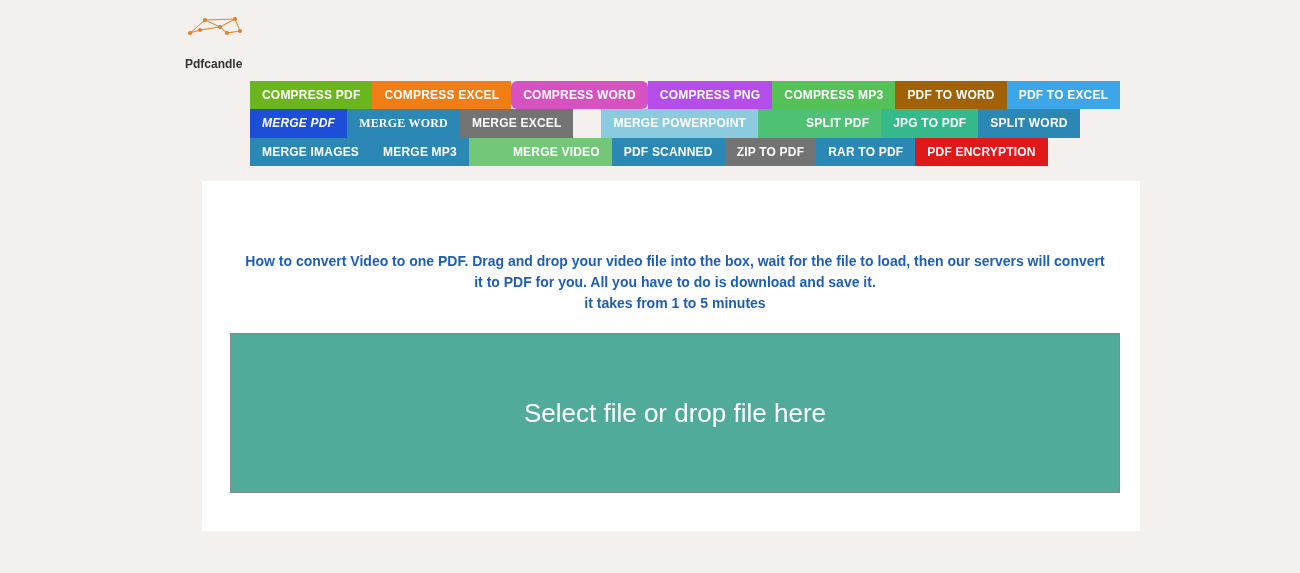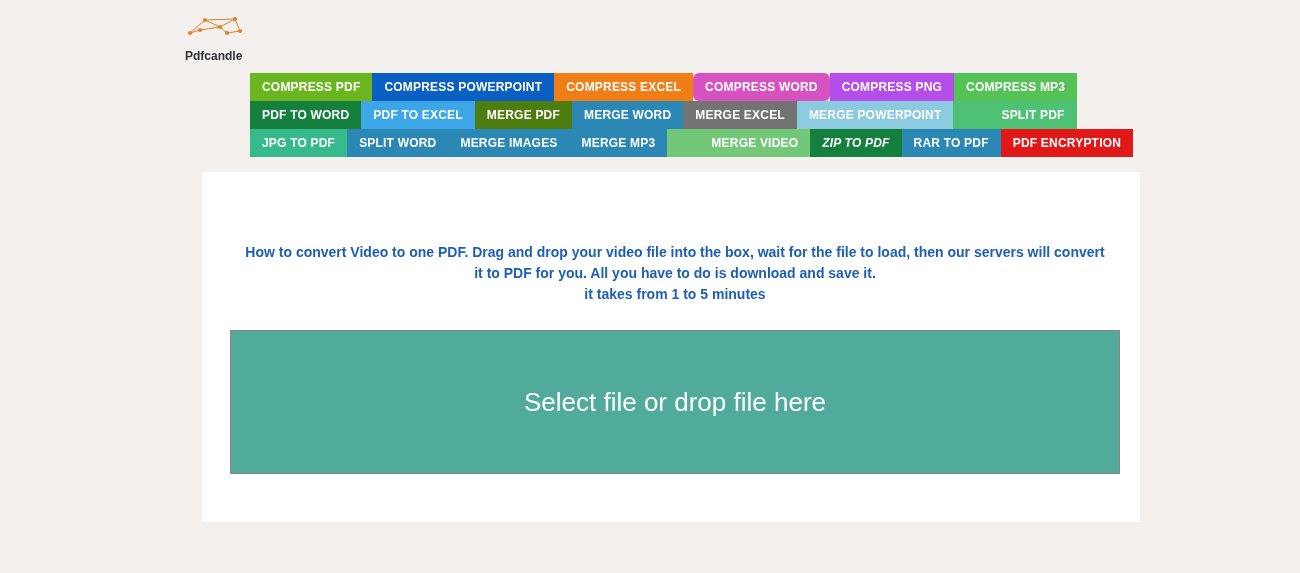--- a/index.html
+++ b/index.html
@@ -23,21 +23,21 @@
       width: 90px;
     }
     .logo-svg {
       width: 60px;
       height: 22px;
     }
     .logo-text {
       font-size: 12px;
       font-weight: bold;
       color: #333;
-      margin-top: 12px;
+      margin-top: 20px;
     }
     .nav-container {
       margin-left: 250px;
       margin-right: 160px;
       display: flex;
       flex-wrap: wrap;
       gap: 0;
     }
     .nav-item {
       padding: 7px 12px;
@@ -56,24 +56,24 @@
     }
     .instruction {
       text-align: center;
       color: #1e5fb3;
       font-size: 14px;
       font-weight: bold;
       line-height: 1.5;
       padding: 0 10px;
     }
     .dropzone {
-      margin-top: 25px;
+      margin-top: 19px;
       background: #51ab9a;
       border: 1px solid #888;
-      height: 144px;
+      height: 160px;
       display: flex;
       align-items: center;
       justify-content: center;
       cursor: pointer;
     }
     .dropzone-text {
       color: #fff;
       font-size: 26px;
       font-weight: 400;
     }
@@ -100,38 +100,38 @@
       <line x1="35" y1="12" x2="42" y2="18" stroke="#e67e22" stroke-width="1"></line>
       <line x1="42" y1="18" x2="55" y2="16" stroke="#e67e22" stroke-width="1"></line>
       <line x1="20" y1="5" x2="50" y2="4" stroke="#e67e22" stroke-width="1"></line>
     </svg>
     <span class="logo-text">Pdfcandle</span>
   </div>
 </div>
 
 <div class="nav-container" id="nav-container">
 <div class="nav-item" style="background: rgb(107, 182, 31);">COMPRESS PDF</div>
-    <div class="nav-item" style="background: rgb(10, 95, 194);">COMPRESS POWERPOINT</div>
     <div class="nav-item" style="background: rgb(240, 125, 22);">COMPRESS EXCEL</div>
     <div class="nav-item" style="background: rgb(215, 82, 193); border-radius: 6px;">COMPRESS WORD</div>
     <div class="nav-item" style="background: rgb(180, 77, 234);">COMPRESS PNG</div>
     <div class="nav-item" style="background: rgb(84, 194, 87);">COMPRESS MP3</div>
-    <div class="nav-item" style="background: #15803d;">PDF TO WORD</div>
+    <div class="nav-item" style="background: #a16207;">PDF TO WORD</div>
     <div class="nav-item" style="background: rgb(61, 166, 232);">PDF TO EXCEL</div>
-    <div class="nav-item" style="background: #4d7c0f;">MERGE PDF</div>
-    <div class="nav-item" style="background: rgb(43, 136, 180);">MERGE WORD</div>
+    <div class="nav-item" style="background: #1d4ed8; font-style: italic;">MERGE PDF</div>
+    <div class="nav-item" style="background: rgb(43, 136, 180); font-family: Liberation Serif, serif;">MERGE WORD</div>
     <div class="nav-item" style="background: #737373;">MERGE EXCEL</div>
-    <div class="nav-item" style="background: rgb(140, 202, 224);">MERGE POWERPOINT</div>
+    <div class="nav-item" style="background: rgb(140, 202, 224); margin-left: 28px;">MERGE POWERPOINT</div>
     <div class="nav-item" style="background: rgb(79, 193, 116); padding-left: 48px;">SPLIT PDF</div>
     <div class="nav-item" style="background: rgb(54, 185, 139);">JPG TO PDF</div>
     <div class="nav-item" style="background: rgb(43, 136, 180);">SPLIT WORD</div>
     <div class="nav-item" style="background: rgb(43, 136, 180);">MERGE IMAGES</div>
     <div class="nav-item" style="background: rgb(43, 136, 180);">MERGE MP3</div>
     <div class="nav-item" style="background: rgb(115, 199, 121); padding-left: 44px;">MERGE VIDEO</div>
-    <div class="nav-item" style="background: #15803d; font-style: italic;">ZIP TO PDF</div>
+    <div class="nav-item" style="background: rgb(43, 136, 180);">PDF SCANNED</div>
+    <div class="nav-item" style="background: #737373;">ZIP TO PDF</div>
     <div class="nav-item" style="background: rgb(43, 136, 180);">RAR TO PDF</div>
     <div class="nav-item" style="background: rgb(224, 24, 24);">PDF ENCRYPTION</div>
   </div>
 
 <div class="content-area">
   <div class="instruction">
     <span>How to convert Video to one PDF. Drag and drop your video file into the box, wait for the file to load, then our servers will convert it to PDF for you. All you have to do is download and save it.</span><br>
     <span>it takes from 1 to 5 minutes</span>
   </div>
   <div class="dropzone">

